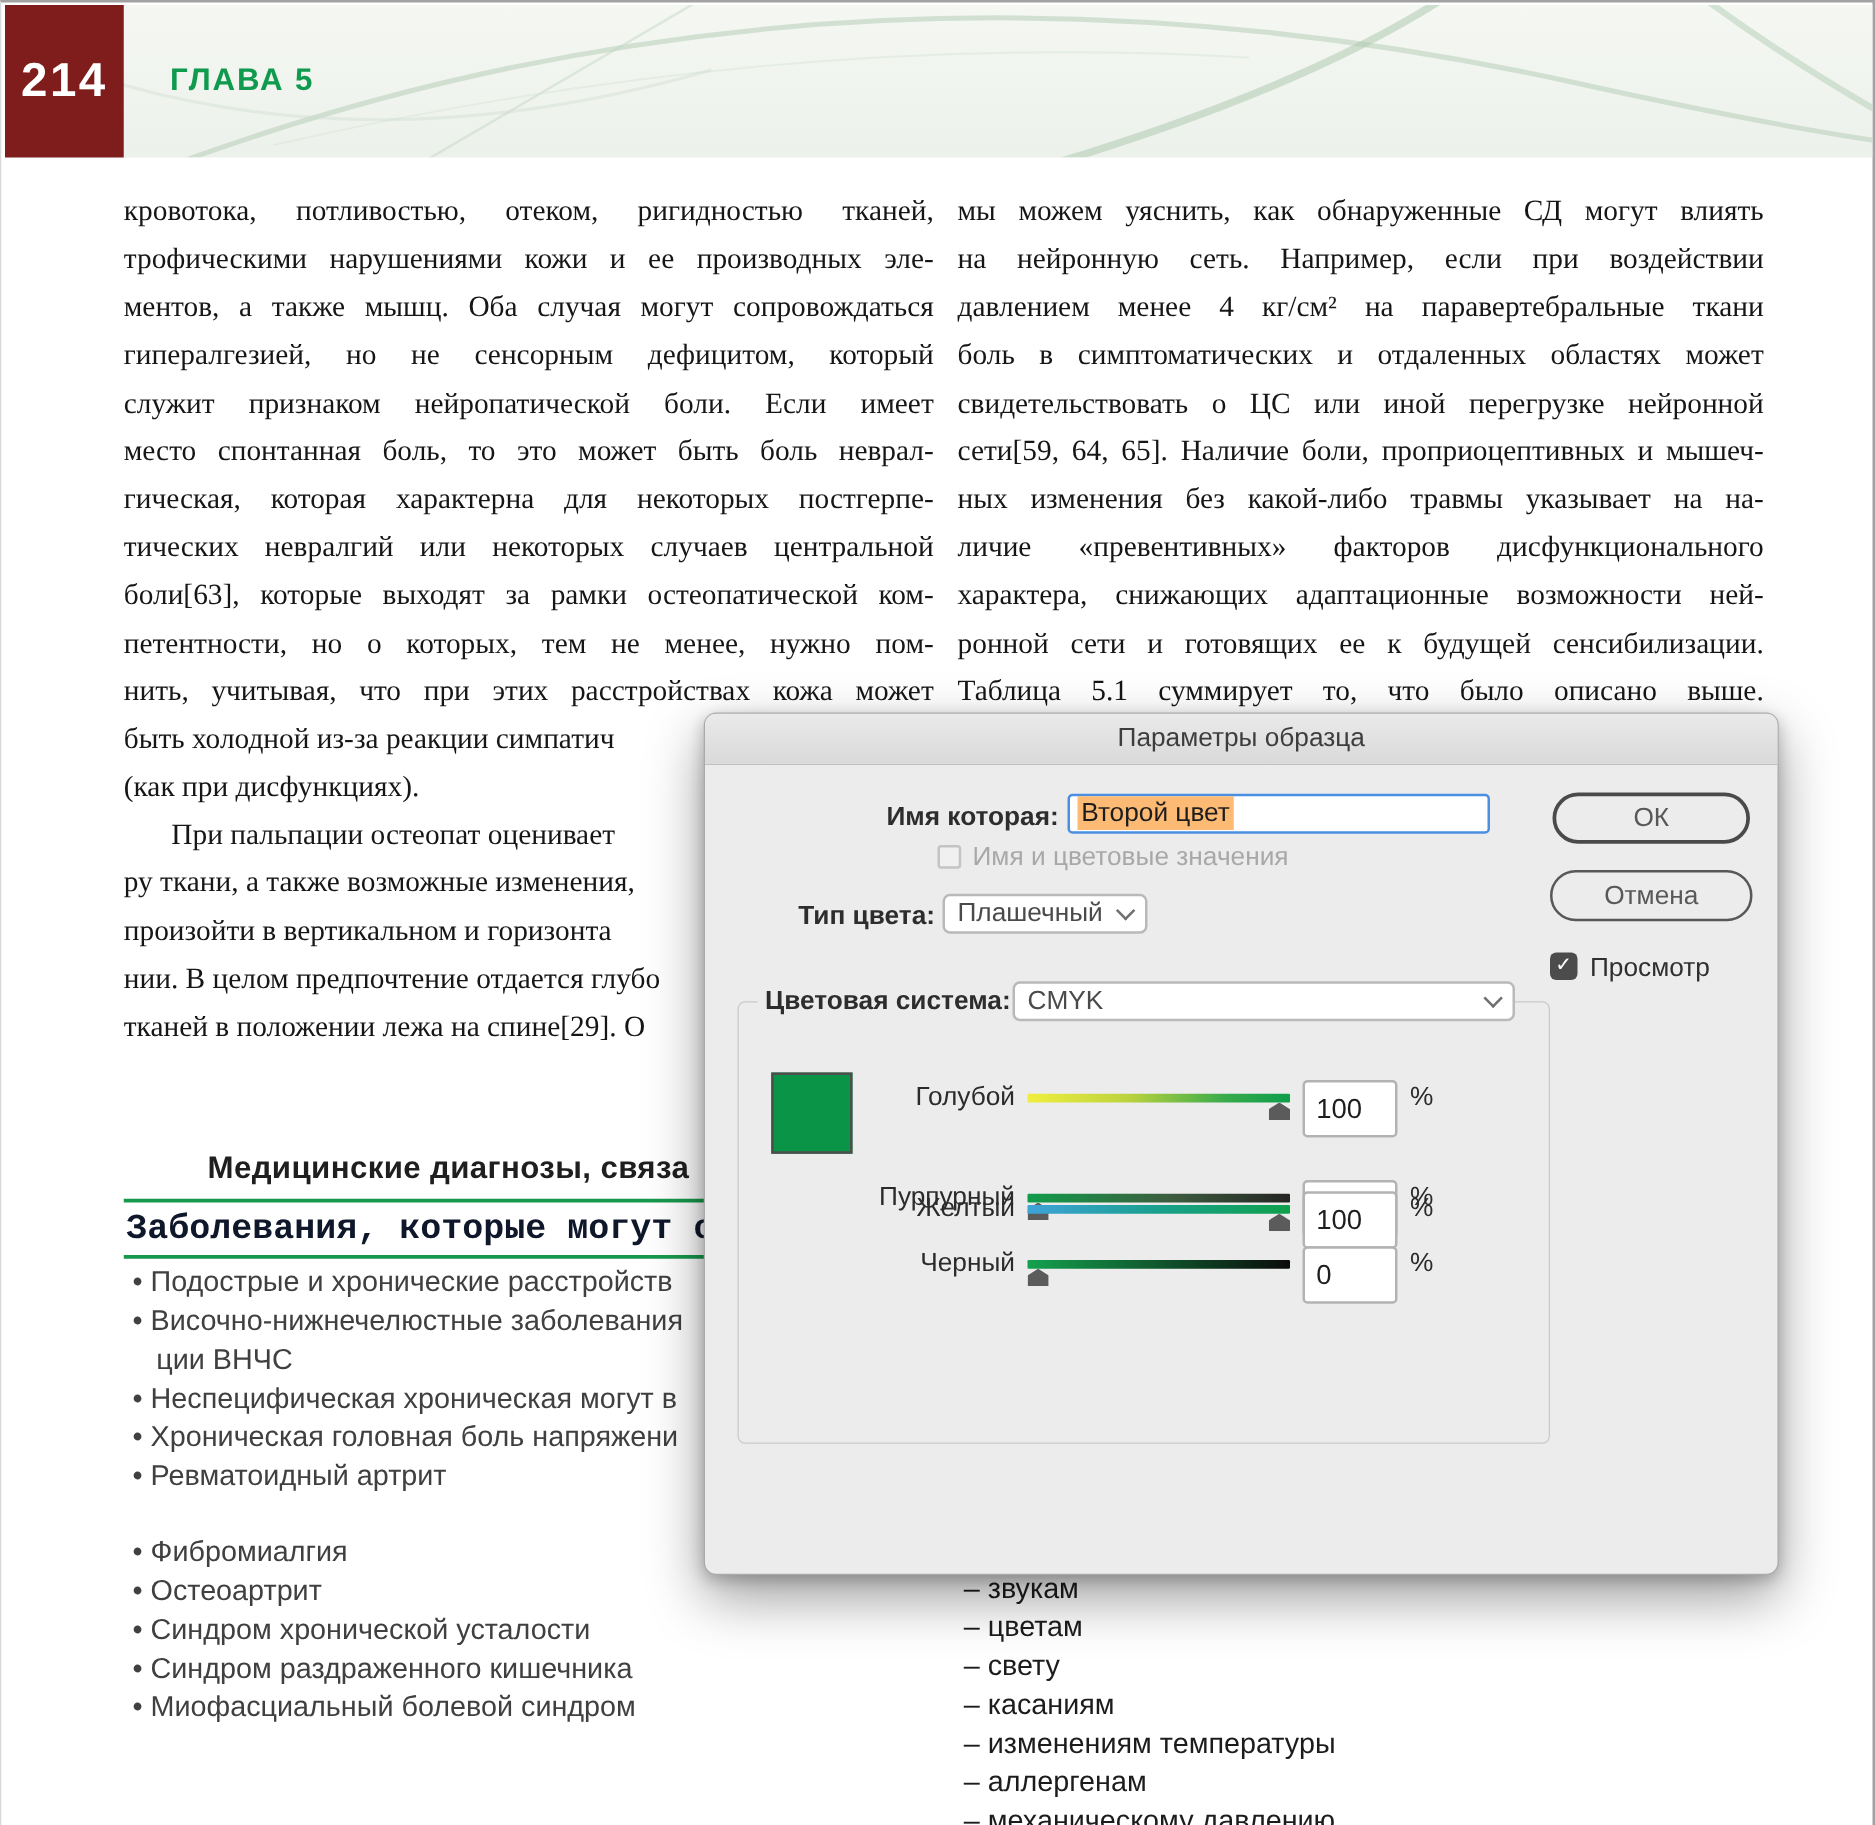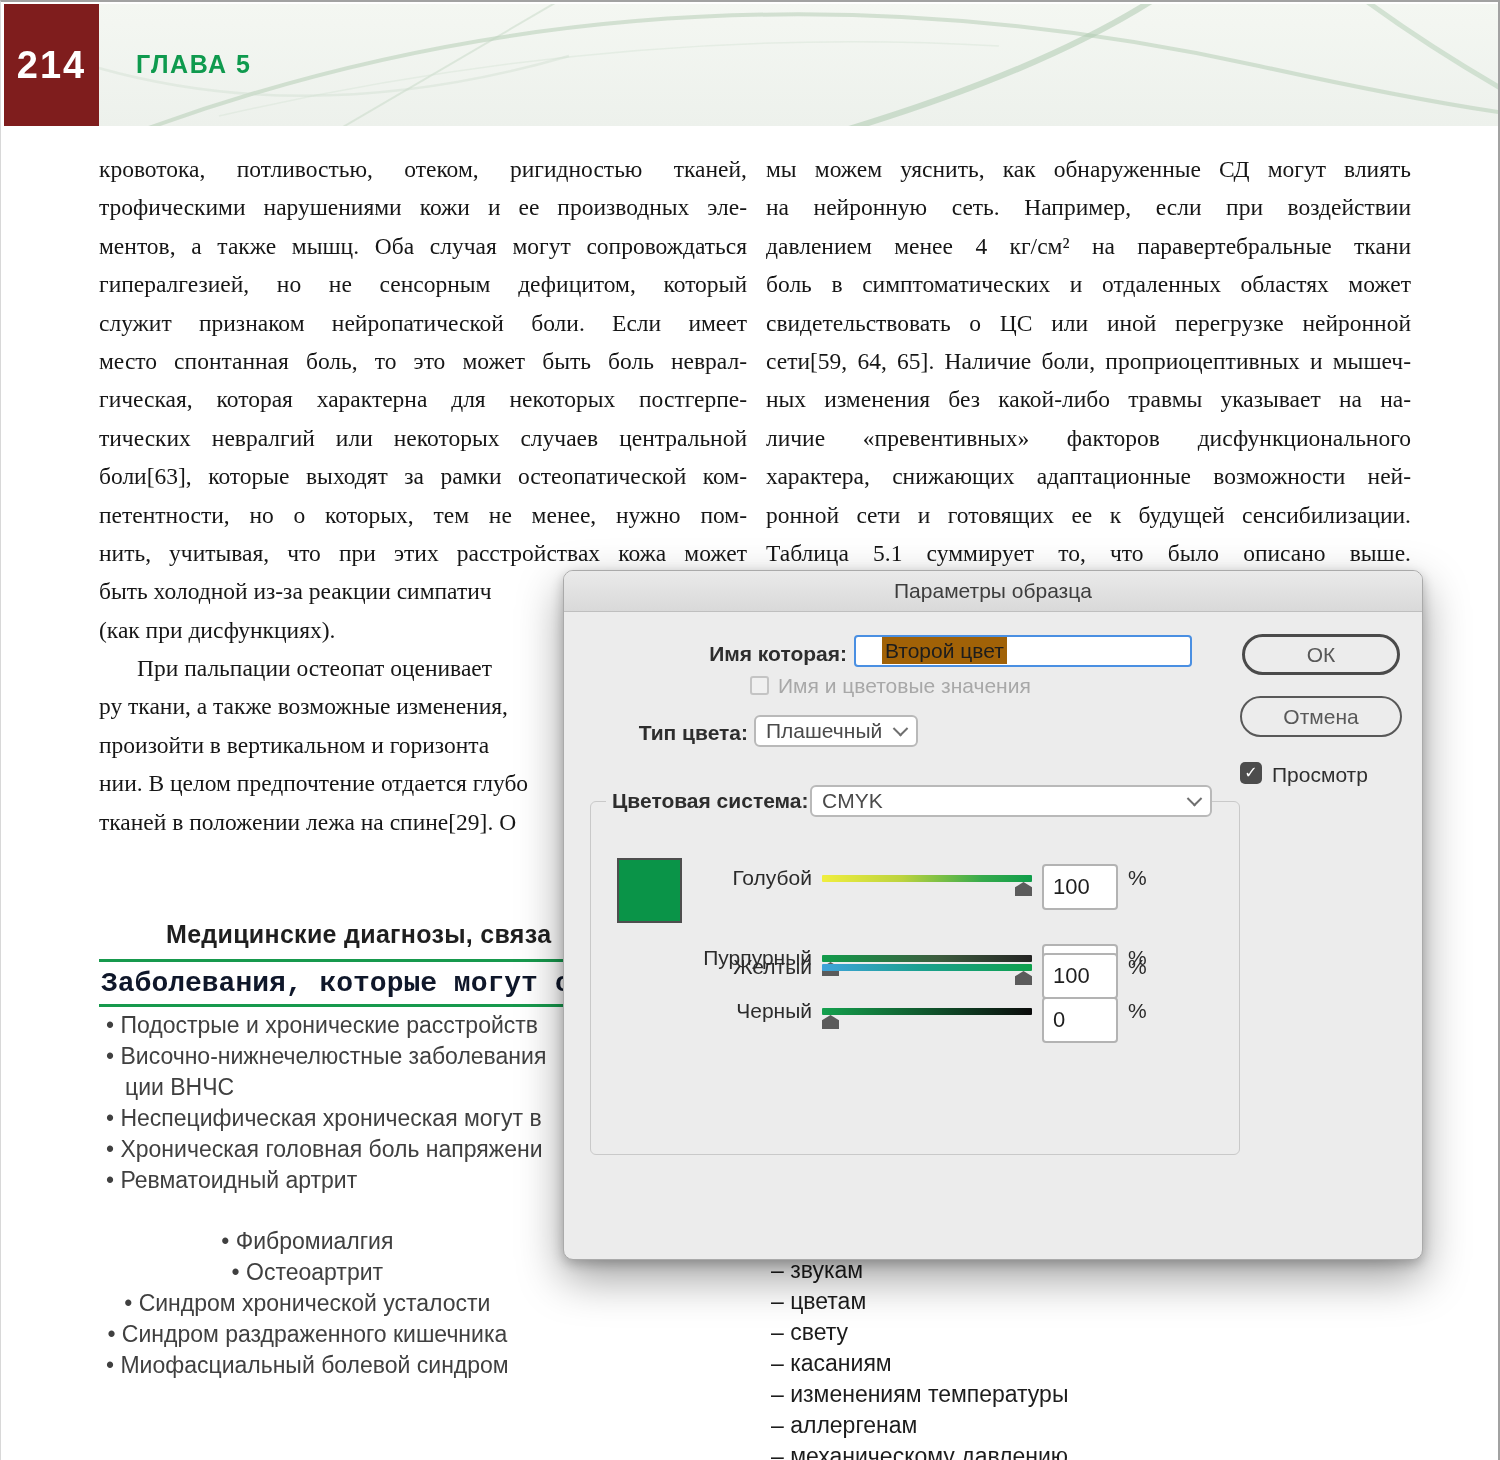--- a/index.html
+++ b/index.html
@@ -20,35 +20,35 @@
   .ln.j{white-space:normal;text-align:justify;text-align-last:justify;}
   .ln.ind{text-indent:38px;}
   
   .tbl-title{position:absolute;left:165px;top:918px;font-size:25px;font-weight:700;color:#1f1f1f;letter-spacing:.3px;}
   .rule{position:absolute;left:98px;width:1312px;height:3px;background:#17994d;}
   .rule.r1{top:957px;}
   .rule.r2{top:1002px;}
   .tbl-head{position:absolute;left:100px;top:966px;font-size:28px;font-weight:700;color:#0f172a;font-family:Liberation Mono, monospace;}
   .blist{position:absolute;left:100px;font-size:23px;color:#404040;}
   .blist.b1{top:1008px;}
-  .blist.b2{top:1224px;text-align:center;}
+  .blist.b2{top:1224px;}
   .bl{height:31px;line-height:31px;padding-left:24px;text-indent:-19px;white-space:nowrap;}
   .bl.cont{text-indent:0;}
   .dlist{position:absolute;left:770px;top:1253px;font-size:23px;color:#1c1c1c;}
   .dl{height:31px;line-height:31px;white-space:nowrap;}
   
   .dialog{position:absolute;left:562px;top:568px;width:858px;height:688px;background:#ececec;border:1px solid #aaa;
           border-radius:10px;box-shadow:0 18px 45px rgba(0,0,0,.38),0 4px 12px rgba(0,0,0,.22);z-index:10;font-size:21px;color:#3a3a3a;}
   .dlg-title{position:absolute;left:0;top:0;right:0;height:40px;background:linear-gradient(#eaeaea,#d9d9d9);
              border-bottom:1px solid #bfbfbf;border-radius:9px 9px 0 0;text-align:center;line-height:40px;color:#3d3d3d;}
   .lbl{position:absolute;font-weight:700;color:#2d2d2d;}
   .lbl-name{left:95px;top:71px;width:188px;text-align:right;}
   .name-field{position:absolute;left:290px;top:64px;width:338px;height:32px;background:#fff;border:2px solid #4a8fe2;
               border-radius:4px;box-sizing:border-box;line-height:28px;padding-left:6px;color:#1d1d1d;}
-  .name-field .sel{background:#a16207;padding:2px 3px;margin-left:20px;}
+  .name-field .sel{background:#fdba74;padding:2px 3px;}
   .cb{position:absolute;box-sizing:border-box;}
   .cb-empty{left:186px;top:105px;width:19px;height:19px;border:2px solid #c4c4c4;background:#f0f0f0;border-radius:3px;}
   .lbl-gray{position:absolute;left:214px;top:103px;color:#a8a8a8;}
   .lbl-type{left:66px;top:150px;width:118px;text-align:right;}
   .dropdown{position:absolute;background:#fff;border:2px solid #b9b9b9;border-radius:6px;box-sizing:border-box;
             display:flex;align-items:center;padding:0 10px;color:#4a4a4a;}
   .dd-type{left:190px;top:144px;width:164px;height:32px;}
   .dd-mode{left:246px;top:214px;width:402px;height:32px;}
   .chev{margin-left:auto;width:9px;height:9px;border-right:2.5px solid #6f6f6f;border-bottom:2.5px solid #6f6f6f;
         transform:rotate(45deg) translate(-2px,-2px);}

